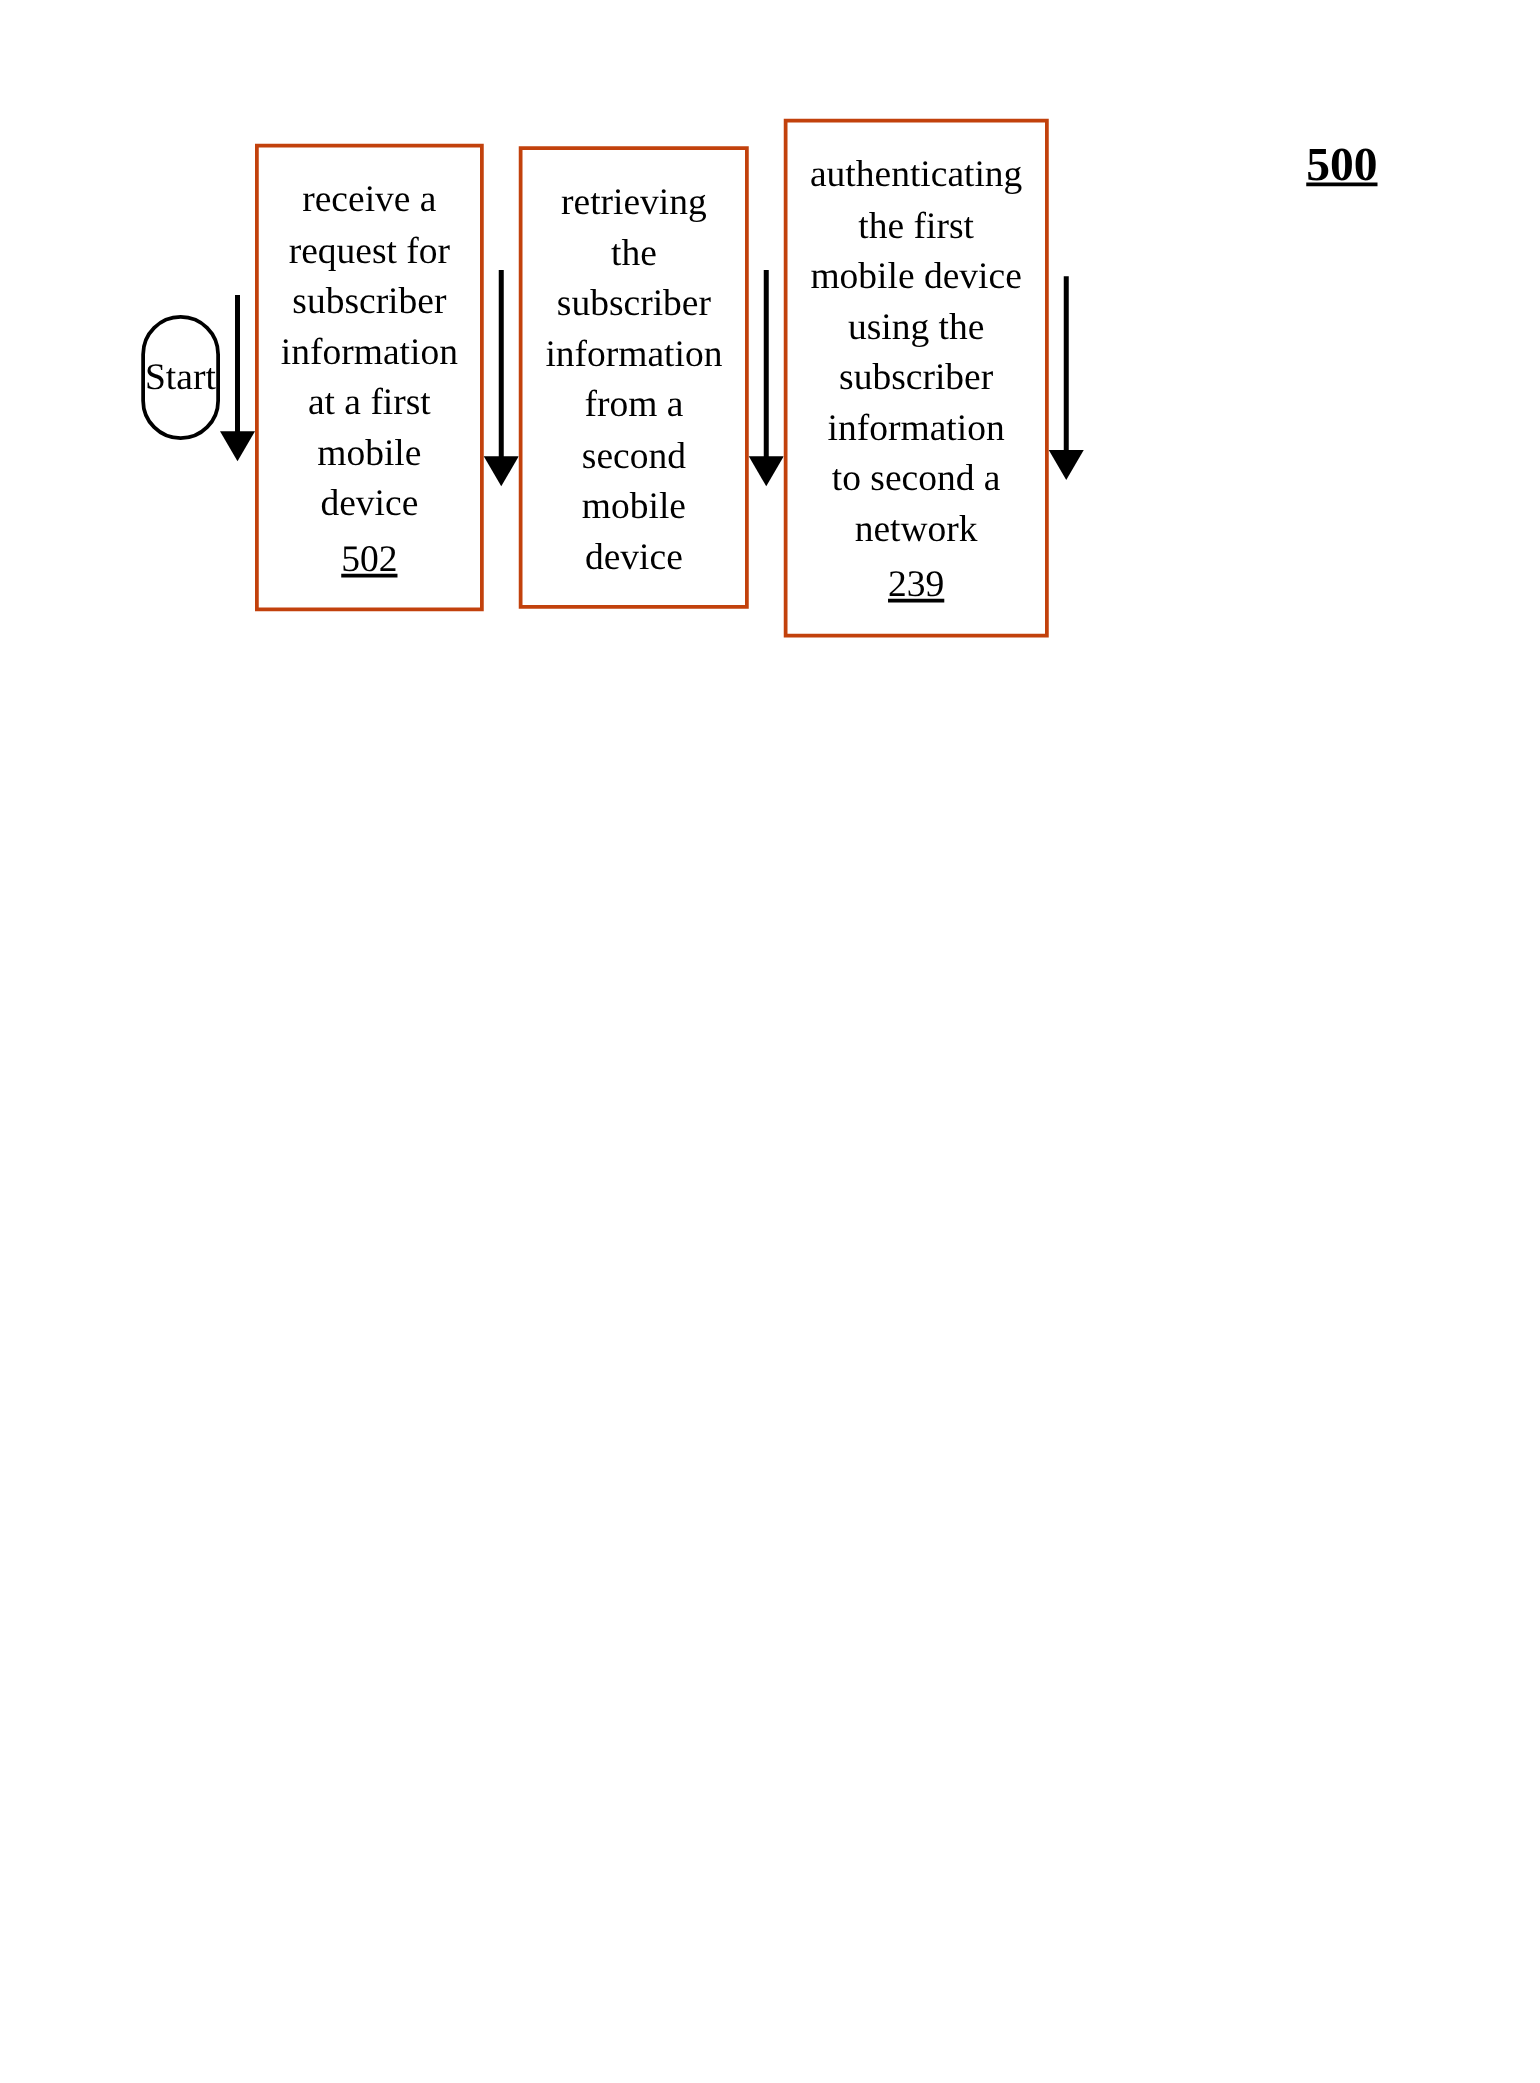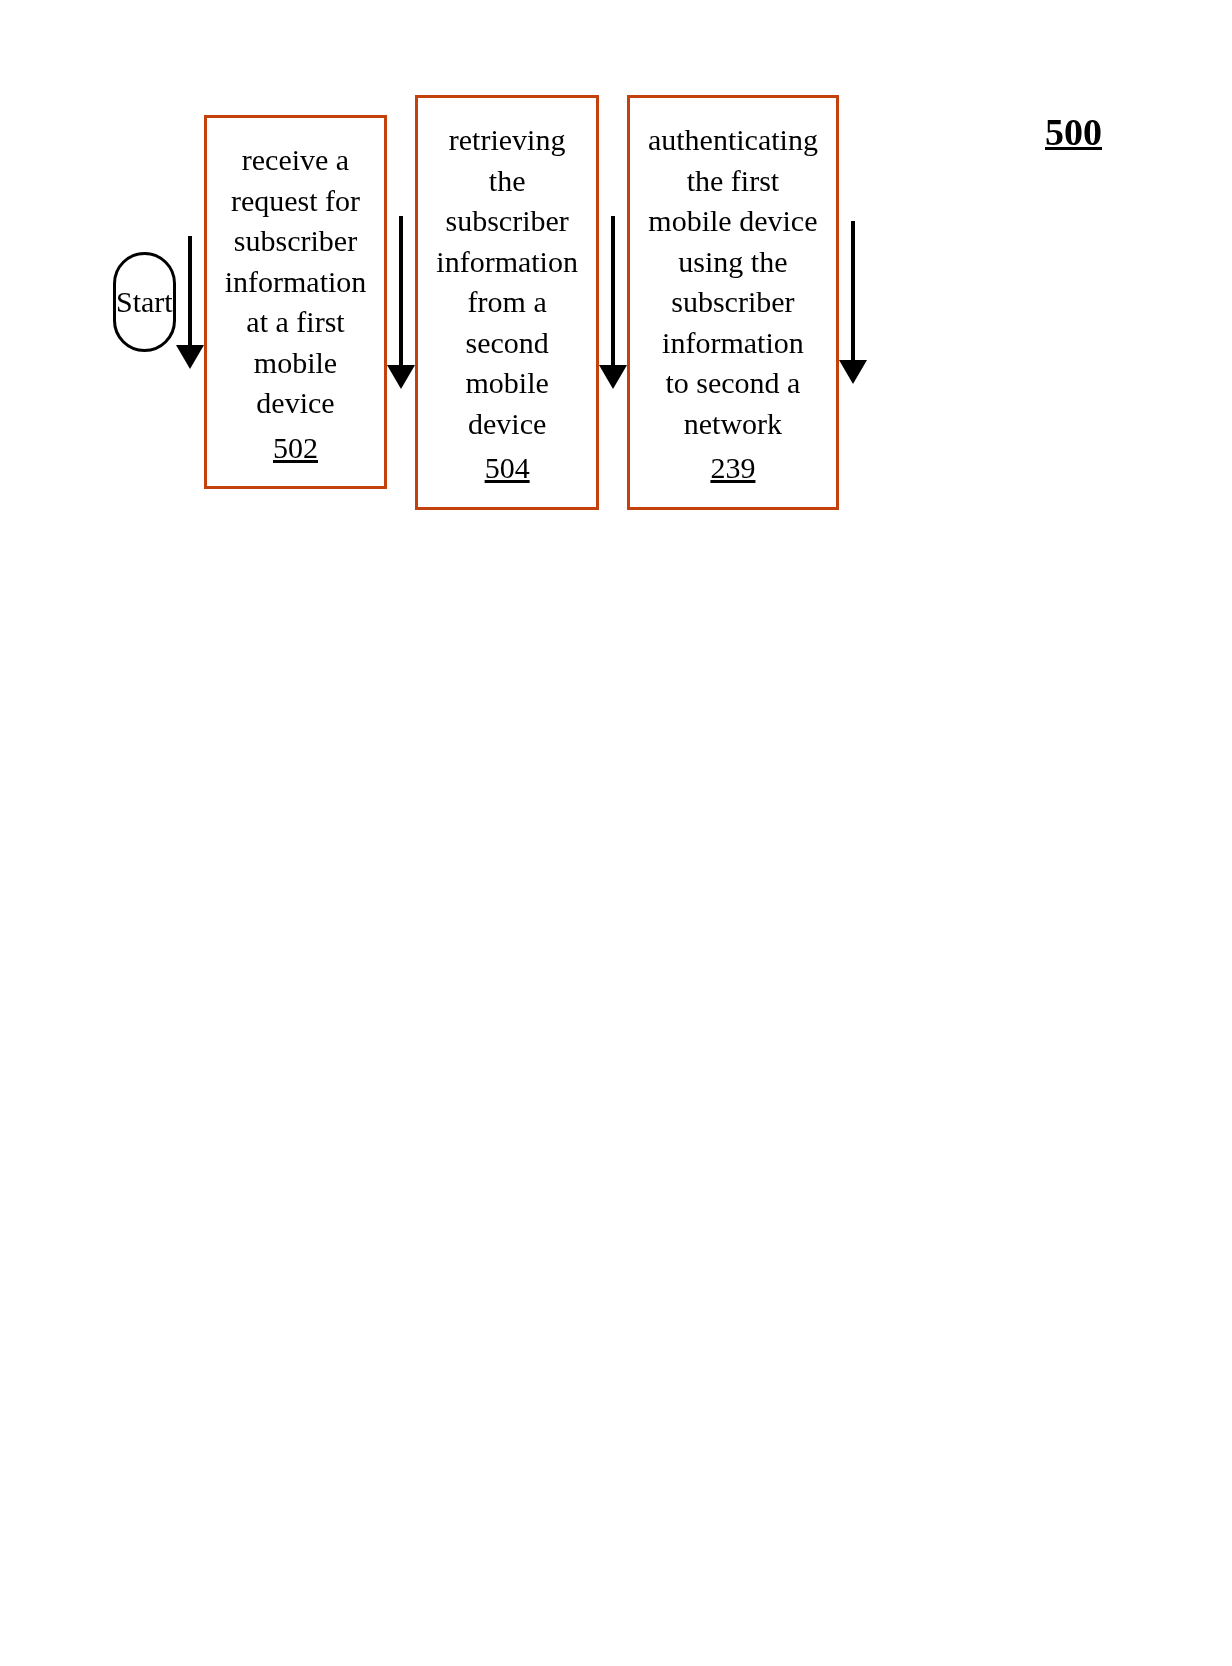--- a/index.html
+++ b/index.html
@@ -94,21 +94,20 @@
     <span class="ref-num">502</span>
   </div>
 
   <div class="arrow">
     <div class="arrow-line" style="height:150px"></div>
     <div class="arrow-head"></div>
   </div>
 
   <div class="process">
     <span>retrieving the subscriber information from a second mobile device</span>
-    <span class="ref-num">504</span>
   </div>
 
   <div class="arrow">
     <div class="arrow-line" style="height:150px"></div>
     <div class="arrow-head"></div>
   </div>
 
   <div class="process">
     <span>authenticating the first mobile device using the subscriber information to second a network</span>
     <span class="ref-num">239</span>

